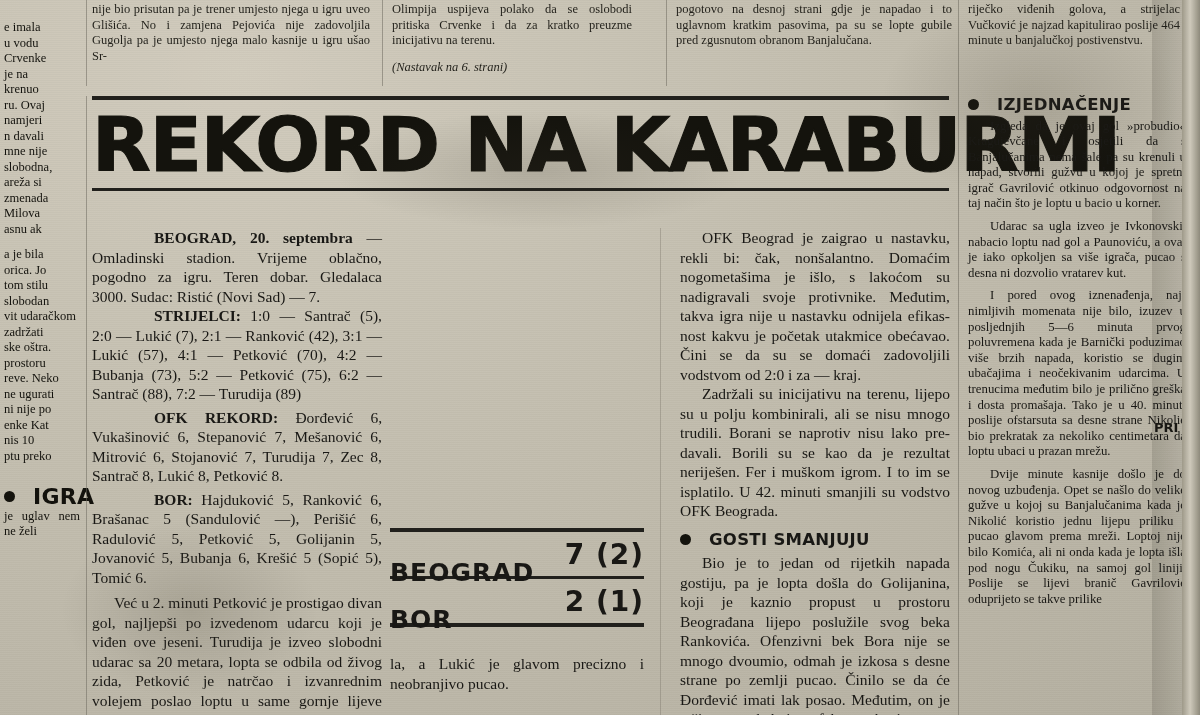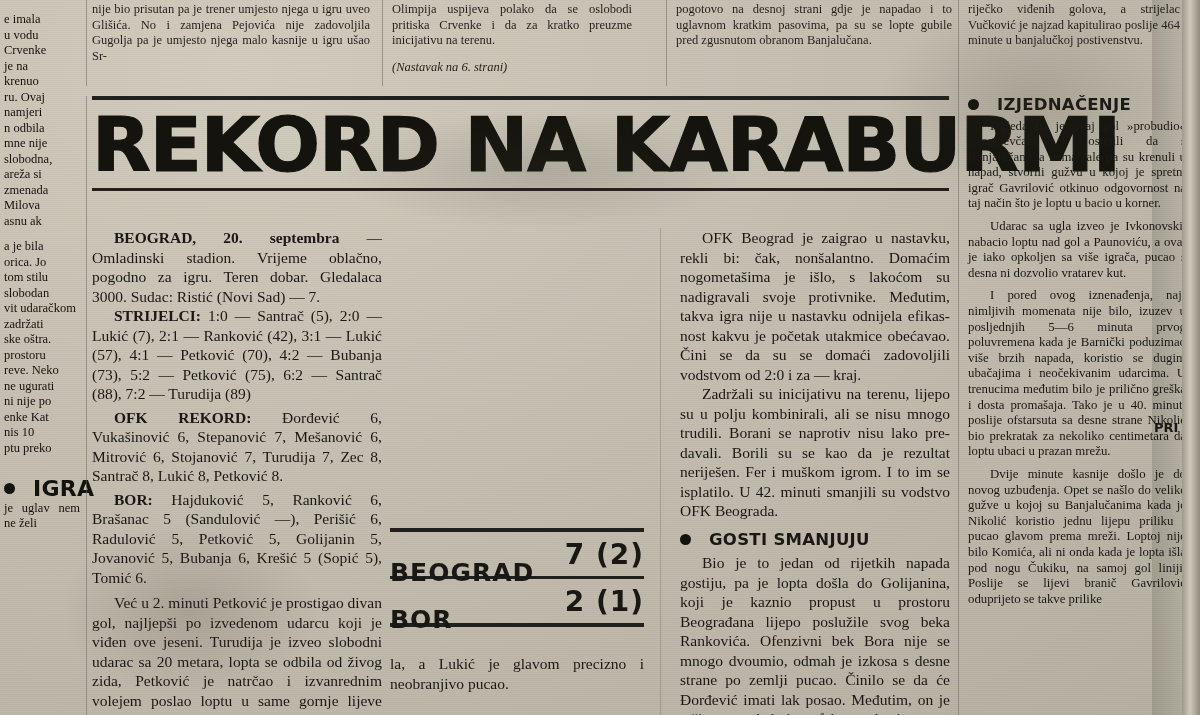--- a/index.html
+++ b/index.html
@@ -39,42 +39,42 @@
     transform:scaleX(1.03);
     transform-origin:left center;
     white-space:nowrap;
   }
   .rule-thin{height:3px;background:#23221e;margin-top:4px;}
 
   
   .col{position:absolute;font-size:15.5px;line-height:19.5px;text-align:justify;}
   .col p{margin:0 0 0 0;text-indent:22px;}
   .col p.noind{text-indent:0;}
-  b,strong{font-weight:bold;}
+  b,strong{font-weight:bold;margin-left:40px;}
 
   .c1{left:92px;top:228px;width:290px;}
   .c3{left:680px;top:228px;width:270px;}
   .c4{left:968px;top:0px;width:218px;}
 
   .c4 .tiny{font-size:12.8px;line-height:15.6px;}
 
   
   .sechead{font-family:"DejaVu Sans", sans-serif;font-weight:bold;font-size:16.5px;letter-spacing:.3px;display:flex;align-items:center;gap:18px;margin:9px 0 4px 0;}
   .bullet{display:inline-block;width:11px;height:11px;border-radius:50%;background:#16150f;flex:0 0 auto;}
 
   
   .scorebox{position:absolute;left:390px;top:528px;width:254px;}
   .sb-rule{height:4px;background:#23221e;}
   .sb-row{display:flex;align-items:center;justify-content:space-between;height:44px;}
   .sb-team{font-family:"DejaVu Sans", sans-serif;font-weight:bold;font-size:25px;letter-spacing:1px;margin-top:36px;}
   .sb-score{font-family:"DejaVu Sans", sans-serif;font-weight:bold;font-size:28px;letter-spacing:1px;}
   .sb-midrule{height:3px;background:#23221e;}
 
   
-  .stub{position:absolute;left:0;top:8px;width:86px;font-size:12.5px;line-height:15.5px;color:#15140f;text-align:justify;}
+  .stub{position:absolute;left:0;top:16px;width:86px;font-size:12.5px;line-height:15.5px;color:#15140f;text-align:justify;}
 
   
   .foldedge{position:absolute;right:0;top:0;width:18px;height:715px;background:linear-gradient(90deg,#9d9889 0%,#cdc8ba 45%,#8e8a7c 100%);}
   .rightpage{position:absolute;right:0;top:0;width:48px;height:715px;background:linear-gradient(90deg,rgba(0,0,0,.12),rgba(255,255,255,.05));}
   .rp-text{position:absolute;right:4px;font-size:12px;line-height:15px;color:#1a1915;width:42px;overflow:hidden;}
 
   .smudge{position:absolute;background:radial-gradient(ellipse at center, rgba(60,55,45,.18), rgba(60,55,45,0) 70%);pointer-events:none;}
 </style>
 </head>
 <body>
@@ -83,21 +83,21 @@
 
   <div class="stub">
     <div style="padding:4px 6px 0 4px;">e imala</div>
     <div style="padding:0 6px 0 4px;">
       <div>u vodu</div>
       <div>Crvenke</div>
       <div>je na­</div>
       <div>krenuo</div>
       <div>ru. Ovaj</div>
       <div>namjeri</div>
-      <div>n odbila</div>
+      <div>n davali</div>
       <div>mne nije</div>
       <div>slobodna,</div>
       <div>areža si­</div>
       <div>zmenada</div>
       <div>Milova­</div>
       <div>asnu ak­</div>
       <div style="height:10px;"></div>
       <div>a je bila</div>
       <div>orica. Jo­</div>
       <div>tom stilu</div>

